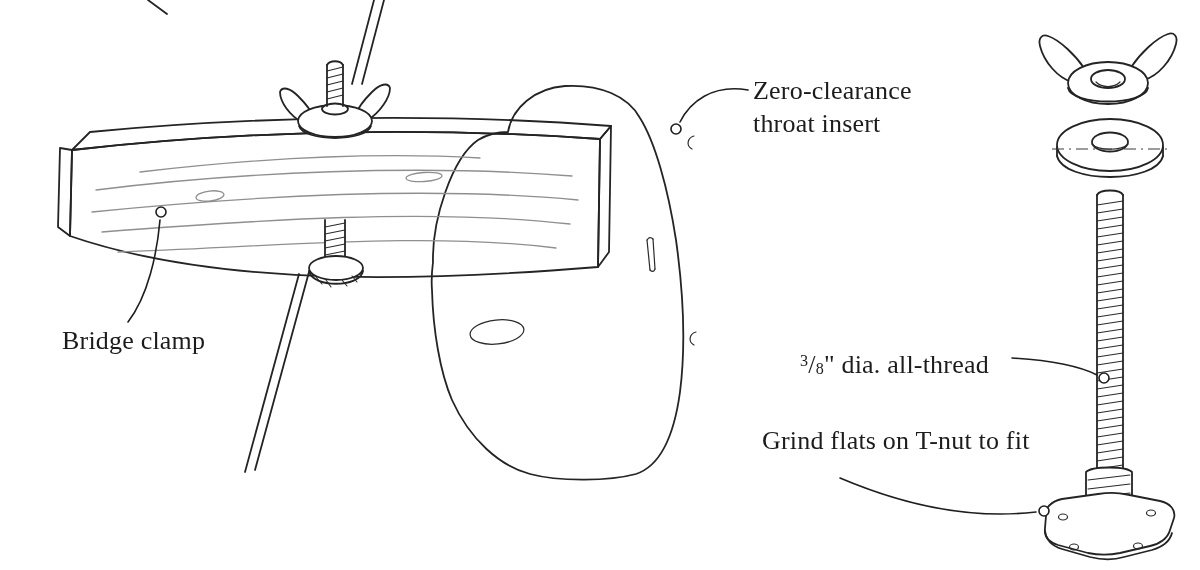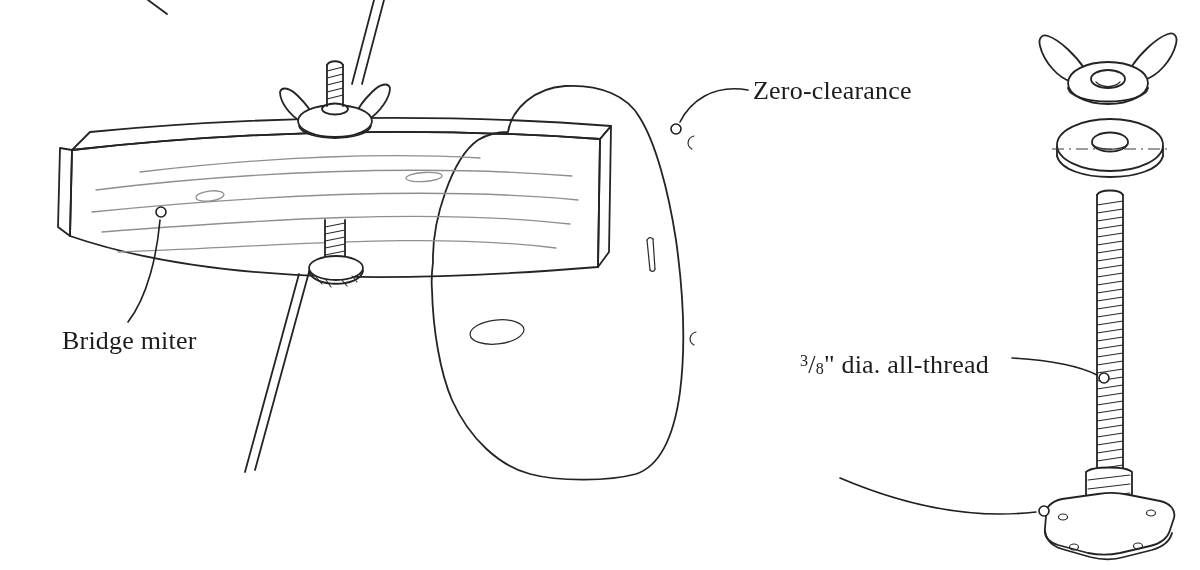--- a/index.html
+++ b/index.html
@@ -147,27 +147,28 @@
       <circle class="leader-dot" cx="161" cy="212" r="5"></circle>
       <path class="leader" d="M1012,358 C1052,360 1082,367 1097,375"></path>
       <circle class="leader-dot" cx="1104" cy="378" r="5"></circle>
       <path class="leader" d="M840,478 C920,512 985,518 1036,512"></path>
       <circle class="leader-dot" cx="1044" cy="511" r="5"></circle>
     </g>
   </svg>
 
   <div class="label" style="left:753px;top:74px;">
     <span>Zero-clearance</span><br>
+    <span>throat insert</span>
   </div>
 
   <div class="label" style="left:62px;top:324px;">
-    <span>Bridge miter</span>
+    <span>Bridge clamp</span>
   </div>
 
   <div class="label" style="left:800px;top:344px;">
     <span class="frac-num">3</span><span>/</span><span class="frac-den">8</span><span>" dia. all-thread</span>
   </div>
 
   <div class="label" style="left:762px;top:424px;">
-    <br>
+    <span>Grind flats on T-nut to fit</span><br>
   </div>
 
 </div>
 
 </body></html>

